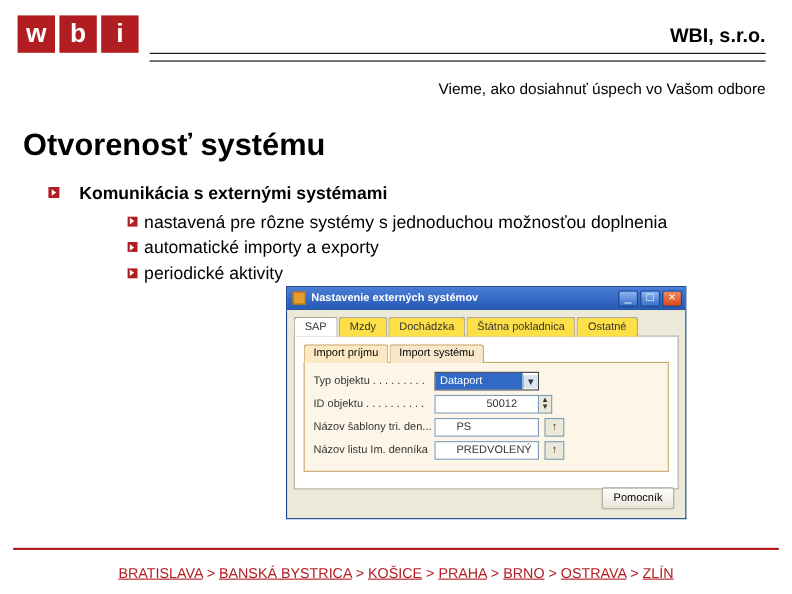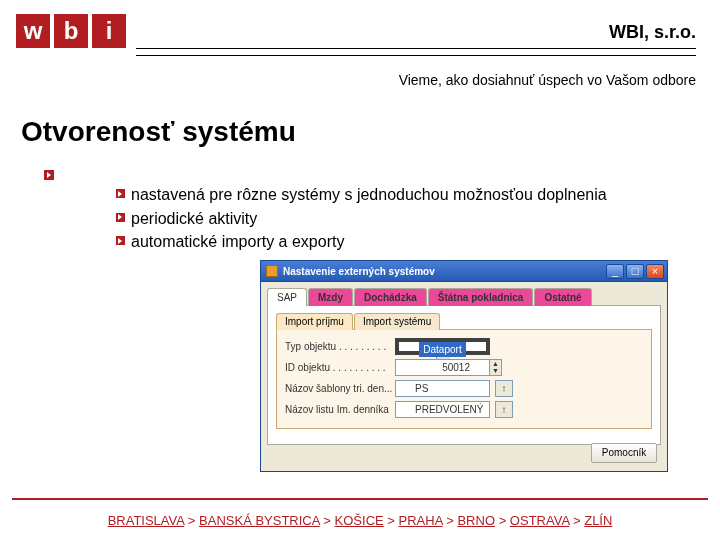--- a/index.html
+++ b/index.html
@@ -76,21 +76,21 @@
   }
   .arrow.small:after{left:2px;top:1.5px;}
   .b1 { font-weight: bold; font-size: 16px; line-height: 1.35; }
   .sub { margin-left: 72px; }
   .sub .bullet-row { margin-bottom: 2px; }
   .sub .txt { font-weight: normal; font-size: 16px; line-height: 1.35; }
   
   .winwrap {
     position: absolute;
     left: 260px; top: 260px;
-    width: 408px;
+    width: 364px;
   }
   .titlebar {
     height: 22px;
     background: linear-gradient(to bottom,#4a7dd6,#255ab5);
     border: 1px solid #1b4890;
     display: flex; align-items: center;
     padding: 0 3px 0 5px;
     font-size: 10px; color:#fff;
   }
   .titlebar .ticon{
@@ -109,46 +109,45 @@
     border:1px solid #1b4890;border-top:none;
     background:#ece9d8;
     padding: 6px 6px 4px 6px;
     height: 190px;
     position:relative;
   }
   
   .tabs1{display:flex;font-size:10px;}
   .tab1{
     padding:3px 9px;
-    background:#ec4899;border:1px solid #aca899;border-bottom:none;
+    background:#fde047;border:1px solid #aca899;border-bottom:none;
     margin-right:1px;border-radius:3px 3px 0 0;
     color:#333;
-    font-weight:bold;
   }
   .tab1.active{background:#fff;font-weight:normal;position:relative;z-index:2;}
   .tabpanel1{
     background:#fff;border:1px solid #aca899;margin-top:-1px;
     padding:7px 8px 8px 8px;height:140px;
   }
   
   .tabs2{display:flex;font-size:10px;}
   .tab2{
     padding:2px 8px;background:#f7e8cc;border:1px solid #c9a870;
     margin-right:1px;border-bottom:none;border-radius:3px 3px 0 0;
   }
   .tab2.active{background:#fce9c4;border-bottom:1px solid #fce9c4;position:relative;z-index:2;}
   .tabpanel2{
     border:1px solid #c9a870;margin-top:-1px;background:#fdf6e8;
     padding:8px;height:100px;
   }
   .frow{display:flex;align-items:center;margin-bottom:4px;font-size:10px;color:#333;}
   .flabel{width:110px;}
   .fsel{
-    width:95px;height:17px;border:4px solid #404040;background:#fff;
-    display:flex;align-items:center;font-size:10px;flex-direction:column;
+    width:95px;height:17px;border:1px solid #404040;background:#fff;
+    display:flex;align-items:center;font-size:10px;
   }
   .fsel .selval{flex:1;background:#316ac5;color:#fff;padding:0 4px;line-height:15px;}
   .fsel .dd{width:14px;text-align:center;background:#dbe5f1;border-left:1px solid #7f9db9;}
   .finput{
     width:95px;height:17px;border:1px solid #7f9db9;background:#fff;
     font-size:10px;padding:0 19px;line-height:15px;text-align:right;
   }
   .spin{width:12px;height:17px;border:1px solid #7f9db9;border-left:none;background:#ece9d8;font-size:7px;line-height:7px;text-align:center;}
   .arrowbtn{
     width:18px;height:17px;border:1px solid #7f9db9;background:#ece9d8;
@@ -183,33 +182,34 @@
   <div class="company">WBI, s.r.o.</div>
   <div class="hr2"></div>
   <div class="tagline">Vieme, ako dosiahnuť úspech vo Vašom odbore</div>
 </div>
 
 <div class="title">Otvorenosť systému</div>
 
 <div class="content">
   <div class="bullet-row">
     <span class="arrow"></span>
+    <span class="b1">Komunikácia s externými systémami</span>
   </div>
   <div class="sub">
     <div class="bullet-row">
       <span class="arrow small"></span>
       <span class="txt">nastavená pre rôzne systémy s jednoduchou možnosťou doplnenia</span>
     </div>
     <div class="bullet-row">
       <span class="arrow small"></span>
-      <span class="txt">periodické aktivity</span>
+      <span class="txt">automatické importy a exporty</span>
     </div>
     <div class="bullet-row">
       <span class="arrow small"></span>
-      <span class="txt">automatické importy a exporty</span>
+      <span class="txt">periodické aktivity</span>
     </div>
   </div>
 </div>
 
 <div class="winwrap">
   <div class="titlebar">
     <span class="ticon"></span>
     <span class="wtitle">Nastavenie externých systémov</span>
     <span class="tbtn">_</span>
     <span class="tbtn">□</span>

